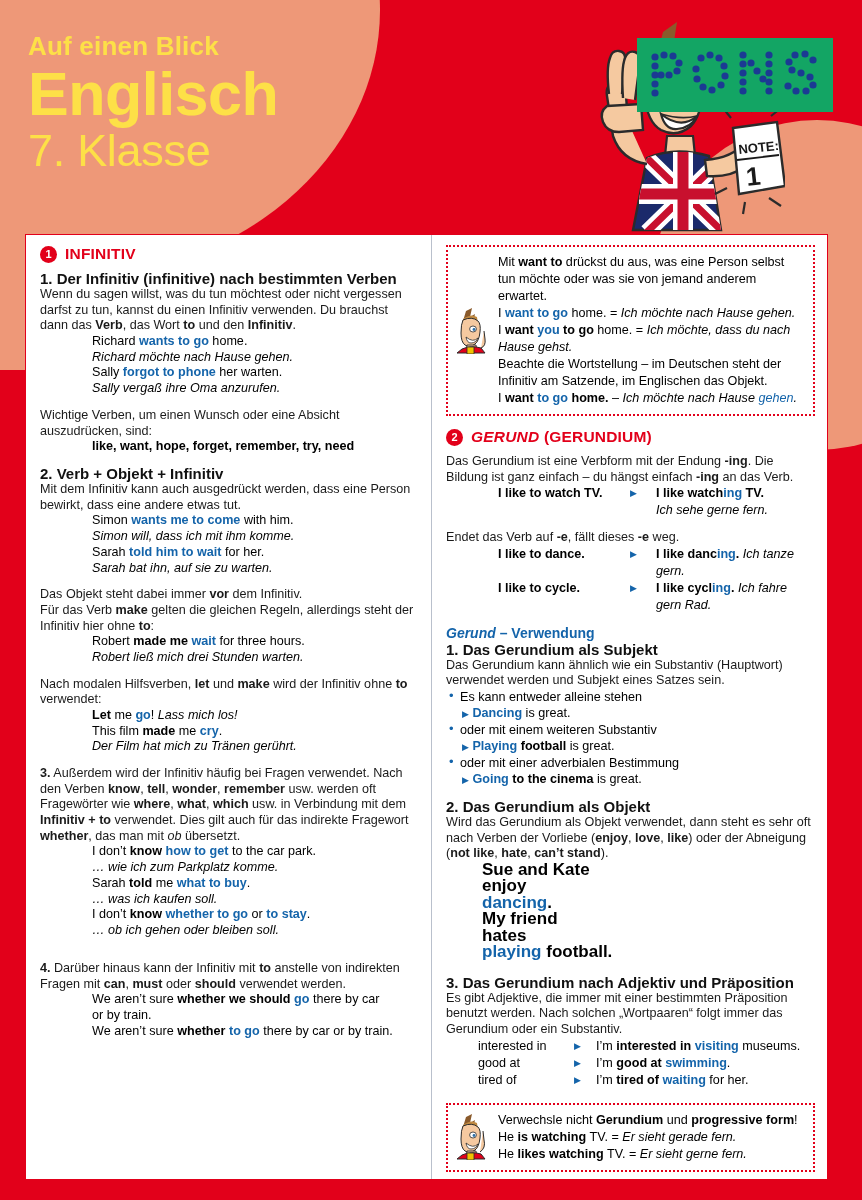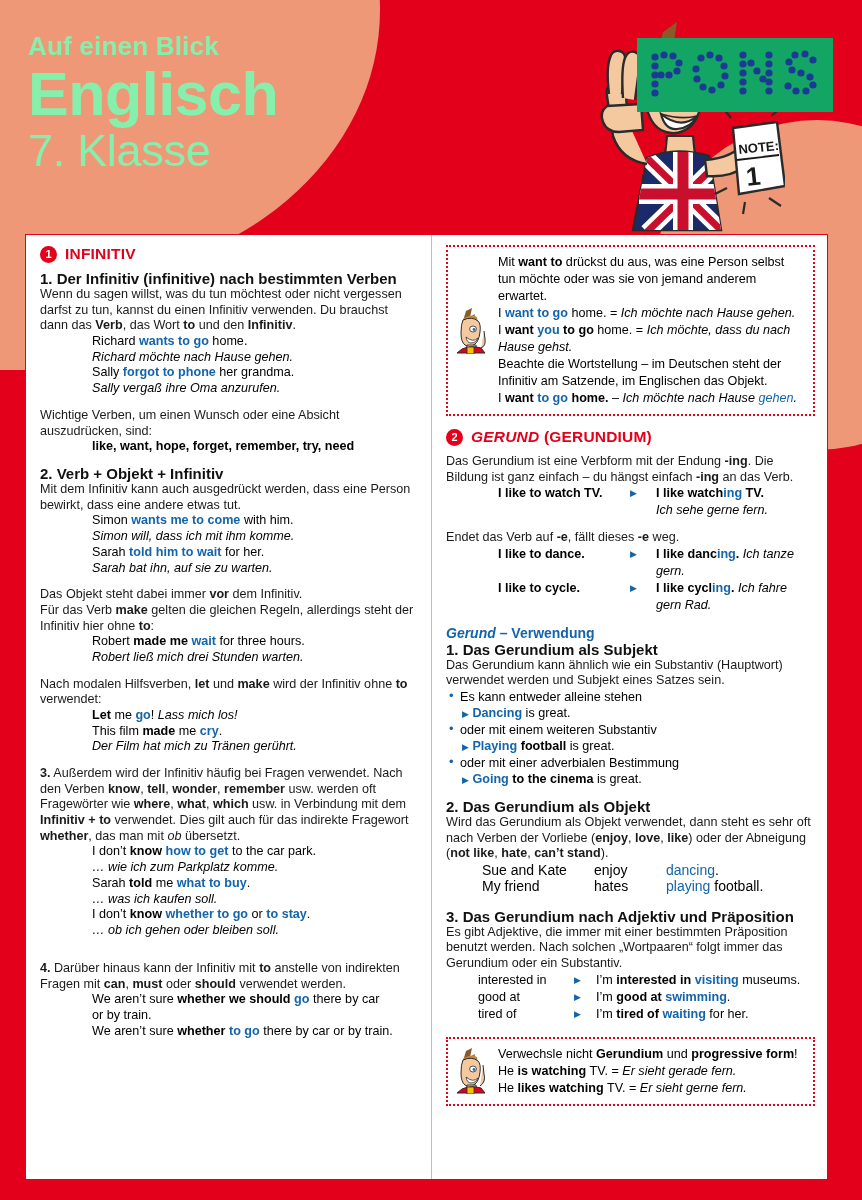--- a/index.html
+++ b/index.html
@@ -37,21 +37,21 @@
     position: absolute; left: -40px; top: 170px;
     width: 95px; height: 200px;
     background: #EE9878;
   }
 
   
   .header {
     position: absolute; left: 0; top: 0;
     width: 862px; height: 234px;
   }
-  .titles { position: absolute; left: 28px; top: 32px; color: #86efac; }
+  .titles { position: absolute; left: 28px; top: 32px; color: #fde047; }
   .t-kicker {
     font-size: 26px; font-weight: bold; letter-spacing: 0.2px;
     line-height: 1.1; font-stretch: condensed;
   }
   .t-main {
     font-size: 61px; font-weight: bold; line-height: 1.02;
     margin-top: 2px; letter-spacing: -0.5px;
   }
   .t-sub {
     font-size: 45px; font-weight: normal; line-height: 1.05;
@@ -134,21 +134,21 @@
     padding: 7px 8px 7px 6px;
     display: flex; gap: 4px;
     margin-bottom: 12px;
   }
   .tipbox .tip-icon { width: 40px; flex: none; display: flex; align-items: center; }
   .tipbox .tip-icon svg { display: block; }
   .tipbox .tip-text { flex: 1; font-size: 12.6px; line-height: 17px; }
 
   
   .minitable { margin-left: 36px; }
-  .minitable .row { display: flex; font-size: 14px; line-height: 16.5px; font-weight: normal; }
+  .minitable .row { display: flex; font-size: 17px; line-height: 16.5px; font-weight: bold; flex-direction: column; }
   .minitable .c1 { width: 112px; }
   .minitable .c2 { width: 72px; }
   .minitable .c3 { flex: 1; }
 
   .preptable { margin-left: 32px; }
   .preptable .row { display: flex; font-size: 12.6px; line-height: 17px; }
   .preptable .p1 { width: 96px; }
   .preptable .p2 { width: 22px; color: #1464AA; font-size: 9px; }
   .preptable .p3 { flex: 1; }
 
@@ -298,21 +298,21 @@
         <span class="sec-title">INFINITIV</span>
       </div>
 
       <div class="sub-head">1. Der Infinitiv (infinitive) nach bestimmten Verben</div>
       <p>
         <span>Wenn du sagen willst, was du tun möchtest oder nicht vergessen darfst zu tun, kannst du einen Infinitiv verwenden. Du brauchst dann das </span><b>Verb</b><span>, das Wort </span><b>to</b><span> und den </span><b>Infinitiv</b><span>.</span>
       </p>
       <div class="ex">
         <div><span>Richard </span><b class="blue">wants to go</b><span> home.</span></div>
         <div class="it">Richard möchte nach Hause gehen.</div>
-        <div><span>Sally </span><b class="blue">forgot to phone</b><span> her grandma.</span></div>
+        <div><span>Sally </span><b class="blue">forgot to phone</b><span> her warten.</span></div>
         <div class="it">Sally vergaß ihre Oma anzurufen.</div>
       </div>
       <p style="margin-top:11px">Wichtige Verben, um einen Wunsch oder eine Absicht auszudrücken, sind:</p>
       <div class="ex"><b>like, want, hope, forget, remember, try, need</b></div>
 
       <div class="sub-head" style="margin-top:11px">2. Verb + Objekt + Infinitiv</div>
       <p>Mit dem Infinitiv kann auch ausgedrückt werden, dass eine Person bewirkt, dass eine andere etwas tut.</p>
       <div class="ex">
         <div><span>Simon </span><b class="blue">wants me to come</b><span> with him.</span></div>
         <div class="it">Simon will, dass ich mit ihm komme.</div>

